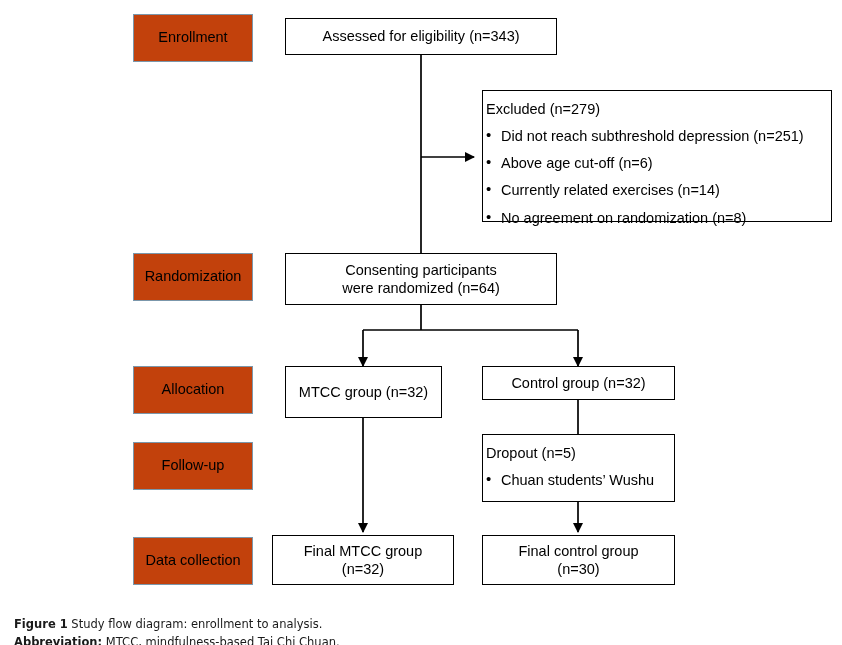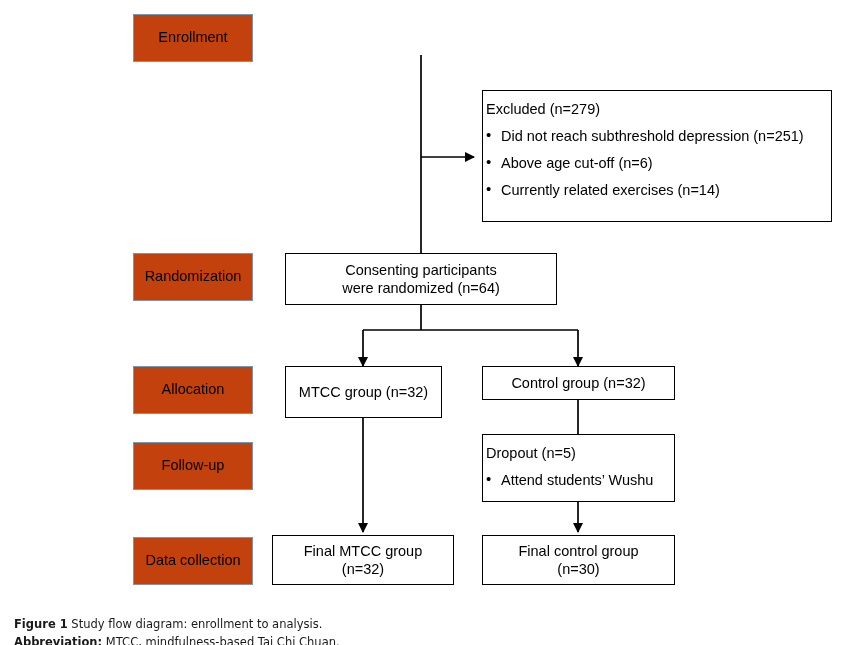--- a/index.html
+++ b/index.html
@@ -155,27 +155,31 @@
   </div>
 
   <div class="stage-label" style="left:133px; top:442px; width:120px; height:48px;">
     <span>Follow-up</span>
   </div>
 
   <div class="stage-label" style="left:133px; top:537px; width:120px; height:48px;">
     <span>Data collection</span>
   </div>
 
+  <div class="flow-box centered" style="left:285px; top:18px; width:272px; height:37px;">
+    <span>Assessed for eligibility (n=343)</span>
+  </div>
 
   <div class="flow-box listbox" style="left:482px; top:90px; width:350px; height:132px;">
     <p class="list-head">Excluded (n=279)</p>
     <ul class="bullets">
       <li>Did not reach subthreshold depression (n=251)</li>
       <li>Above age cut-off (n=6)</li>
       <li>Currently related exercises (n=14)</li>
+      <li>No agreement on randomization (n=8)</li>
     </ul>
   </div>
 
   <div class="flow-box centered" style="left:285px; top:253px; width:272px; height:52px;">
     <div>
       <span class="ln" style="display:block;">Consenting participants</span>
       <span class="ln" style="display:block;">were randomized (n=64)</span>
     </div>
   </div>
 
@@ -183,21 +187,21 @@
     <span>MTCC group (n=32)</span>
   </div>
 
   <div class="flow-box centered" style="left:482px; top:366px; width:193px; height:34px;">
     <span>Control group (n=32)</span>
   </div>
 
   <div class="flow-box listbox" style="left:482px; top:434px; width:193px; height:68px;">
     <p class="list-head">Dropout (n=5)</p>
     <ul class="bullets">
-      <li>Attend students’ Wushu</li>
+      <li>Chuan students’ Wushu</li>
     </ul>
   </div>
 
   <div class="flow-box centered" style="left:272px; top:535px; width:182px; height:50px;">
     <div>
       <span style="display:block;">Final MTCC group</span>
       <span style="display:block;">(n=32)</span>
     </div>
   </div>
 

